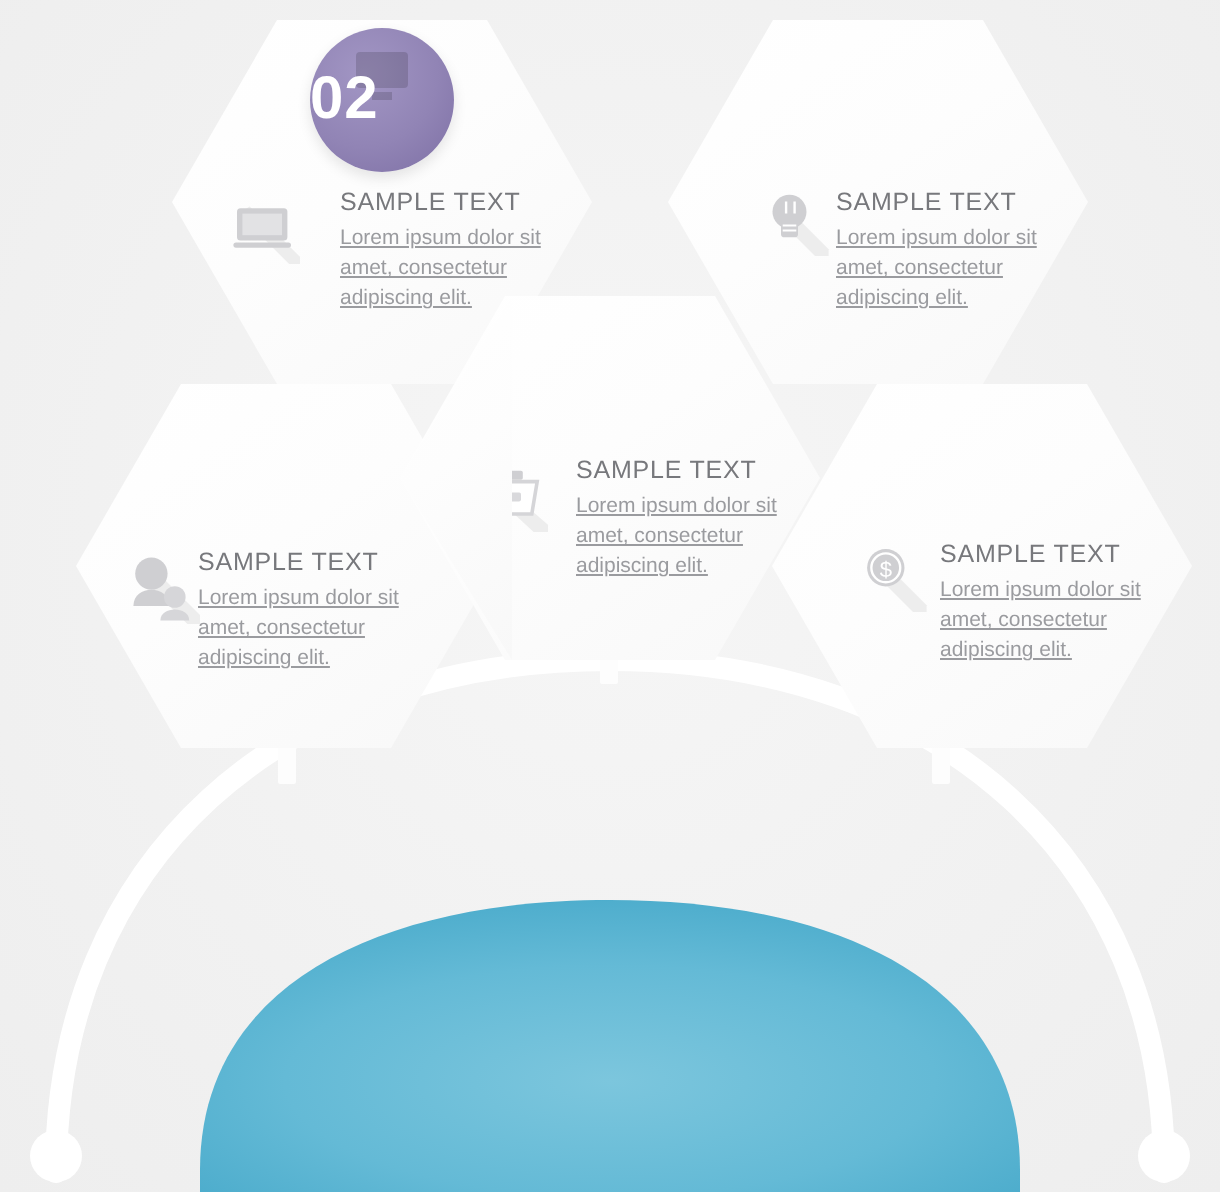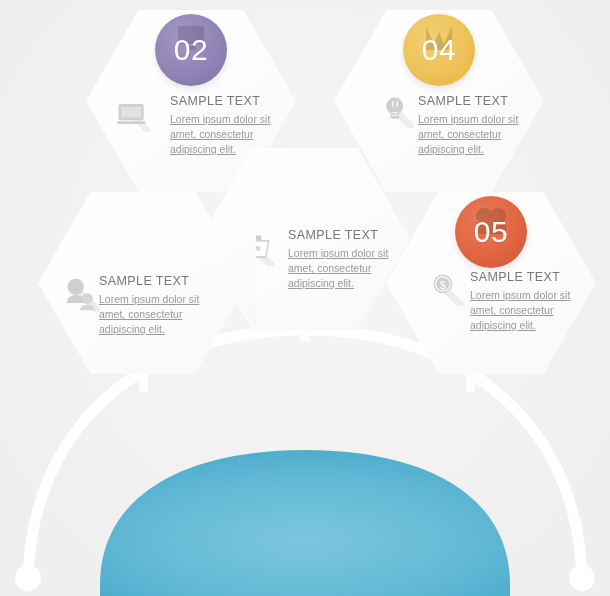--- a/index.html
+++ b/index.html
@@ -52,25 +52,24 @@
   }
 
   
   .badge {
     position: absolute;
     width: 72px;
     height: 72px;
     border-radius: 50%;
     display: flex;
     align-items: center;
-    justify-content: center;
     color: #ffffff;
     font-size: 30px;
     letter-spacing: 0.5px;
-    font-weight: 400;
+    font-weight: 700;
     box-shadow: 0 3px 7px rgba(0,0,0,0.10);
   }
   .badge .glyph {
     position: absolute;
     top: 8px;
     left: 50%;
     transform: translateX(-50%);
     width: 34px;
     height: 30px;
     opacity: 0.14;
@@ -212,58 +211,40 @@
 
     <div class="txt" style="left:88px; top:80px;">
       <p class="title">SAMPLE TEXT</p>
       <p class="body">Lorem ipsum dolor sit amet, consectetur adipiscing elit.</p>
     </div>
   </div>
 
   <div class="hex" style="left:334px; top:10px;">
     <div class="hex-shape"></div>
 
-    <div class="badge" style="left:69px; top:4px; background: radial-gradient(circle at 38% 32%, #f3cf74 0%, #eec258 55%, #e5b241 100%);">
-      <span class="glyph">
-        <svg viewBox="0 0 34 30" width="34" height="30">
-          <path d="M4 4 L12 22 L17 10 L22 22 L30 4 L30 28 L4 28 Z" fill="#000"></path>
-        </svg>
-      </span>
-      <span class="num">04</span>
-    </div>
 
     <div class="ficon" style="left:48px; top:84px;">
       <svg viewBox="0 0 40 40" width="34" height="34">
         <path d="M12 10 L38 36 L38 40 L30 40 L5 15 Z" fill="#ededed"></path>
         <circle cx="15" cy="14" r="10" fill="#cfcfd2"></circle>
         <path d="M10 21 h10 v6 a2 2 0 0 1 -2 2 h-6 a2 2 0 0 1 -2 -2 z" fill="#cfcfd2"></path>
         <path d="M11 22 h8 M11 25 h8" stroke="#ffffff" stroke-width="1.2"></path>
         <path d="M13 8 v7 M18 8 v7" stroke="#ffffff" stroke-width="1.4"></path>
       </svg>
     </div>
 
     <div class="txt" style="left:84px; top:84px;">
       <p class="title">SAMPLE TEXT</p>
       <p class="body">Lorem ipsum dolor sit amet, consectetur adipiscing elit.</p>
     </div>
   </div>
 
   <div class="hex" style="left:386px; top:192px;">
     <div class="hex-shape"></div>
 
-    <div class="badge" style="left:69px; top:4px; background: radial-gradient(circle at 38% 32%, #e87a56 0%, #df6641 55%, #d2552f 100%);">
-      <span class="glyph">
-        <svg viewBox="0 0 34 30" width="34" height="30">
-          <circle cx="10" cy="12" r="8" fill="#000"></circle>
-            <circle cx="24" cy="12" r="8" fill="#000"></circle>
-          <rect x="2" y="18" width="30" height="12" fill="#000"></rect>
-        </svg>
-      </span>
-      <span class="num">05</span>
-    </div>
 
     <div class="ficon" style="left:45px; top:80px;">
       <svg viewBox="0 0 40 40" width="34" height="34">
         <path d="M12 10 L38 36 L38 40 L30 40 L5 15 Z" fill="#ededed"></path>
         <circle cx="14" cy="14" r="11" fill="#cfcfd2"></circle>
         <circle cx="14" cy="14" r="8.5" fill="none" stroke="#ffffff" stroke-width="1.4"></circle>
         <text x="14" y="19.5" text-anchor="middle" font-size="13" font-family="Liberation Sans, sans-serif" fill="#ffffff">$</text>
       </svg>
     </div>
 

